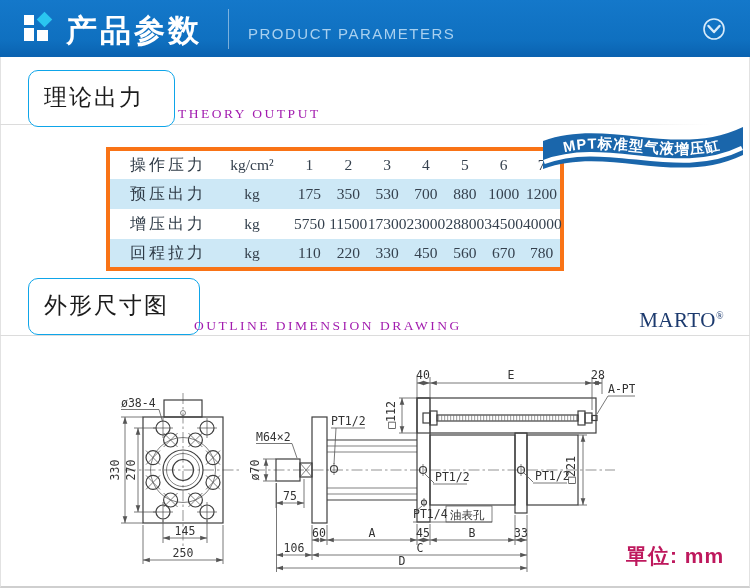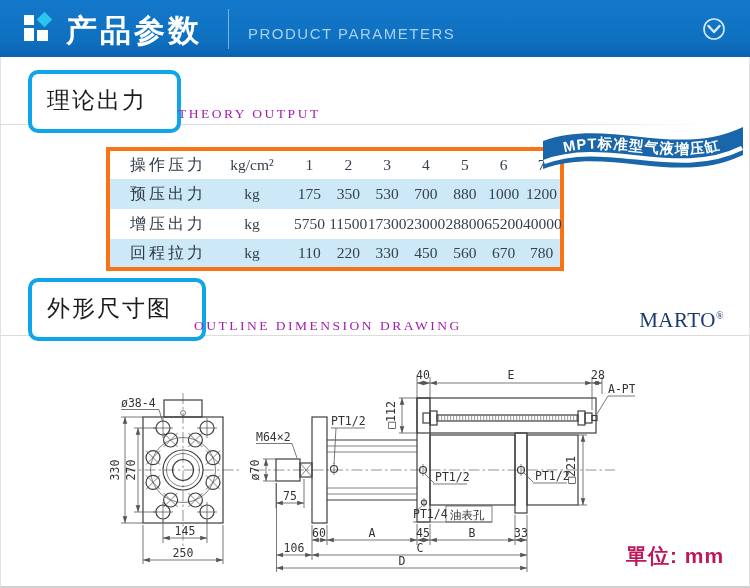--- a/index.html
+++ b/index.html
@@ -25,21 +25,21 @@
             letter-spacing:1.5px; }
   .chev { position:absolute; right:24px; top:17px; width:24px; height:24px; cursor:pointer; }
 
   
   .content { position:absolute; left:0; top:57px; width:750px; height:531px;
              background:#fff; border-left:1px solid #e2e2e2; border-right:1px solid #e2e2e2;
              border-bottom:2px solid #cfcfcf; }
 
   .ribbon { position:absolute; left:536px; top:60px; width:212px; height:64px; z-index:6; }
 
-  .sec-box { position:absolute; border:4px solid #0ea5e9; border-radius:10px;
+  .sec-box { position:absolute; border:1px solid #0ea5e9; border-radius:10px;
              background:#fff; padding:11px 30px 13px 15px; z-index:2; }
   .sec-zh  { font-family:"Liberation Serif", serif; font-size:23px; color:#1c1c1c; letter-spacing:2px; }
   .sec-en  { position:absolute; font-family:"Liberation Serif", serif; font-size:13.5px;
              color:#a21caf; letter-spacing:2.5px; z-index:2; }
   .box-theory { left:28px; top:70px; }
   .en-theory  { left:178px; top:106px; }
   .box-outline{ left:28px; top:278px; }
   .en-outline { left:194px; top:318px; }
   .hair1 { position:absolute; left:0; top:124px; width:750px; height:1px;
            background:linear-gradient(90deg,#dcdcdc 0%,#dcdcdc 72%,rgba(220,220,220,0) 95%); }
@@ -150,21 +150,21 @@
       <td>1200</td>
     </tr>
     <tr>
       <td class="lbl">增压出力</td>
       <td>kg</td>
       <td>5750</td>
       <td>11500</td>
       <td>17300</td>
       <td>23000</td>
       <td>28800</td>
-      <td>65200</td>
+      <td>34500</td>
       <td>40000</td>
     </tr>
     <tr class="alt">
       <td class="lbl">回程拉力</td>
       <td>kg</td>
       <td>110</td>
       <td>220</td>
       <td>330</td>
       <td>450</td>
       <td>560</td>

